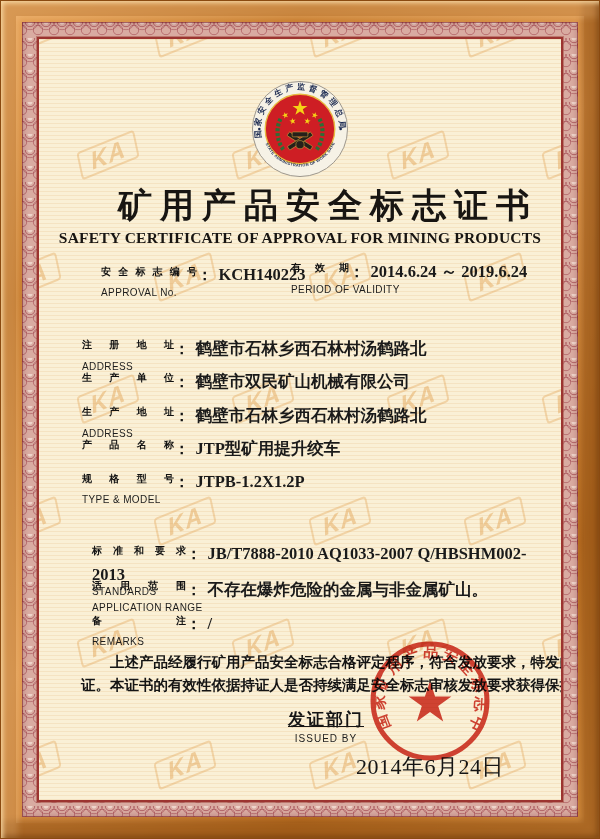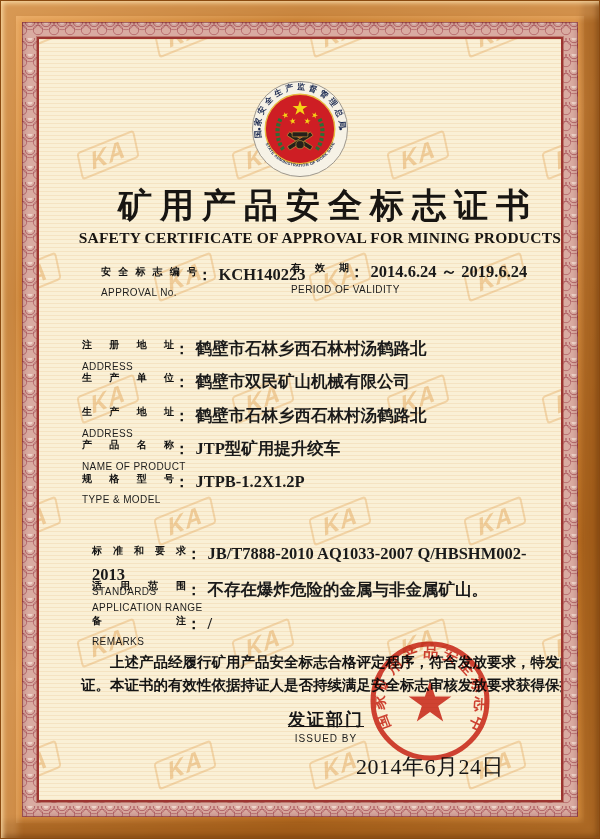--- a/index.html
+++ b/index.html
@@ -56,21 +56,21 @@
   
   .emblem{position:absolute;top:41px;left:50%;transform:translateX(-50%);}
 
   
   .title{
     position:absolute;top:144px;left:0;width:100%;text-align:center;
     font-family:"Liberation Serif","DejaVu Serif",serif;font-weight:bold;
     font-size:34px;letter-spacing:8px;text-indent:8px;color:#181512;margin-left:24px;
   }
   .subtitle{
-    position:absolute;top:190px;left:0;width:100%;text-align:right;
+    position:absolute;top:190px;left:0;width:100%;text-align:center;
     font-family:"Liberation Serif","DejaVu Serif",serif;font-weight:bold;
     font-size:15.5px;letter-spacing:.2px;color:#181512;
   }
 
   
   .zh{
     display:inline-block;vertical-align:top;
     font-family:"Liberation Sans","DejaVu Sans",sans-serif;
     font-weight:bold;font-size:10px;color:#121212;
     text-align:justify;text-align-last:justify;
@@ -212,21 +212,20 @@
           </div>
           <div class="frow">
             <div><span class="zh zh-w3">生产单位</span><span class="colon">：</span><span class="val">鹤壁市双民矿山机械有限公司</span></div>
           </div>
           <div class="frow">
             <div><span class="zh zh-w3">生产地址</span><span class="colon">：</span><span class="val">鹤壁市石林乡西石林村汤鹤路北</span></div>
             <div class="en">ADDRESS</div>
           </div>
           <div class="frow">
             <div><span class="zh zh-w3">产品名称</span><span class="colon">：</span><span class="val">JTP型矿用提升绞车</span></div>
-            <div class="en">NAME OF PRODUCT</div>
           </div>
           <div class="frow">
             <div><span class="zh zh-w3">规格型号</span><span class="colon">：</span><span class="val">JTPB-1.2X1.2P</span></div>
             <div class="en">TYPE &amp; MODEL</div>
           </div>
         </div>
 
         <div class="reqs">
           <div class="rrow">
             <div><span class="zh zh-w4">标准和要求</span><span class="colon">：</span><span class="val">JB/T7888-2010 AQ1033-2007 Q/HBSHM002-2013</span></div>

